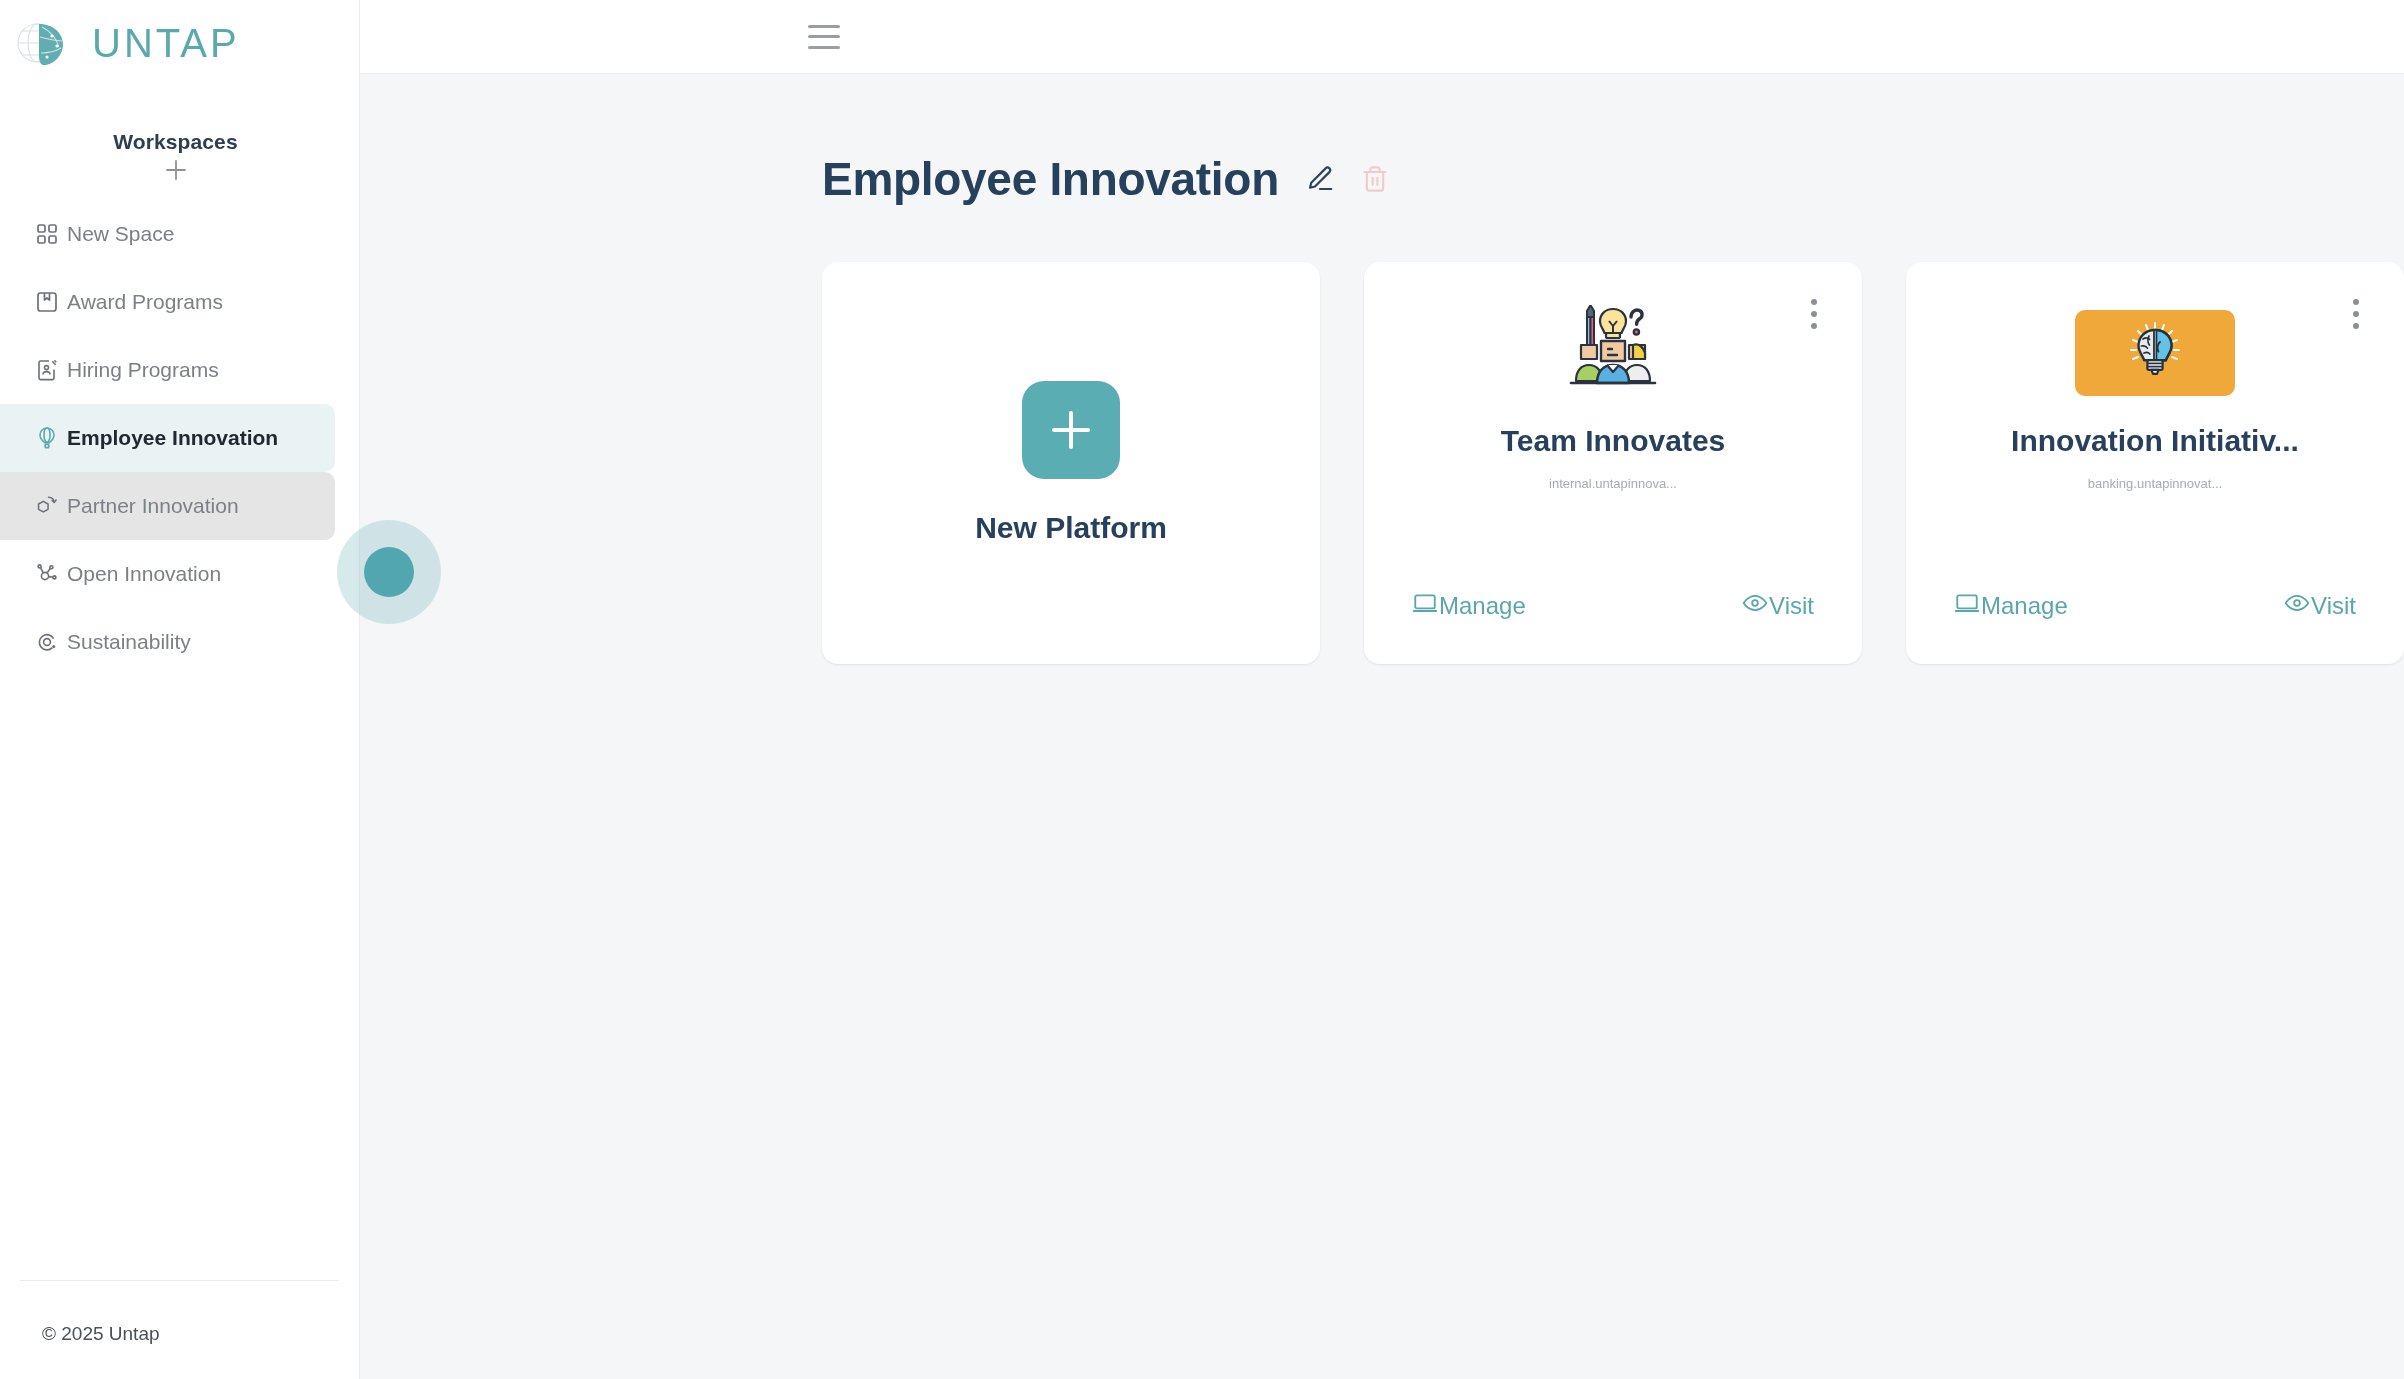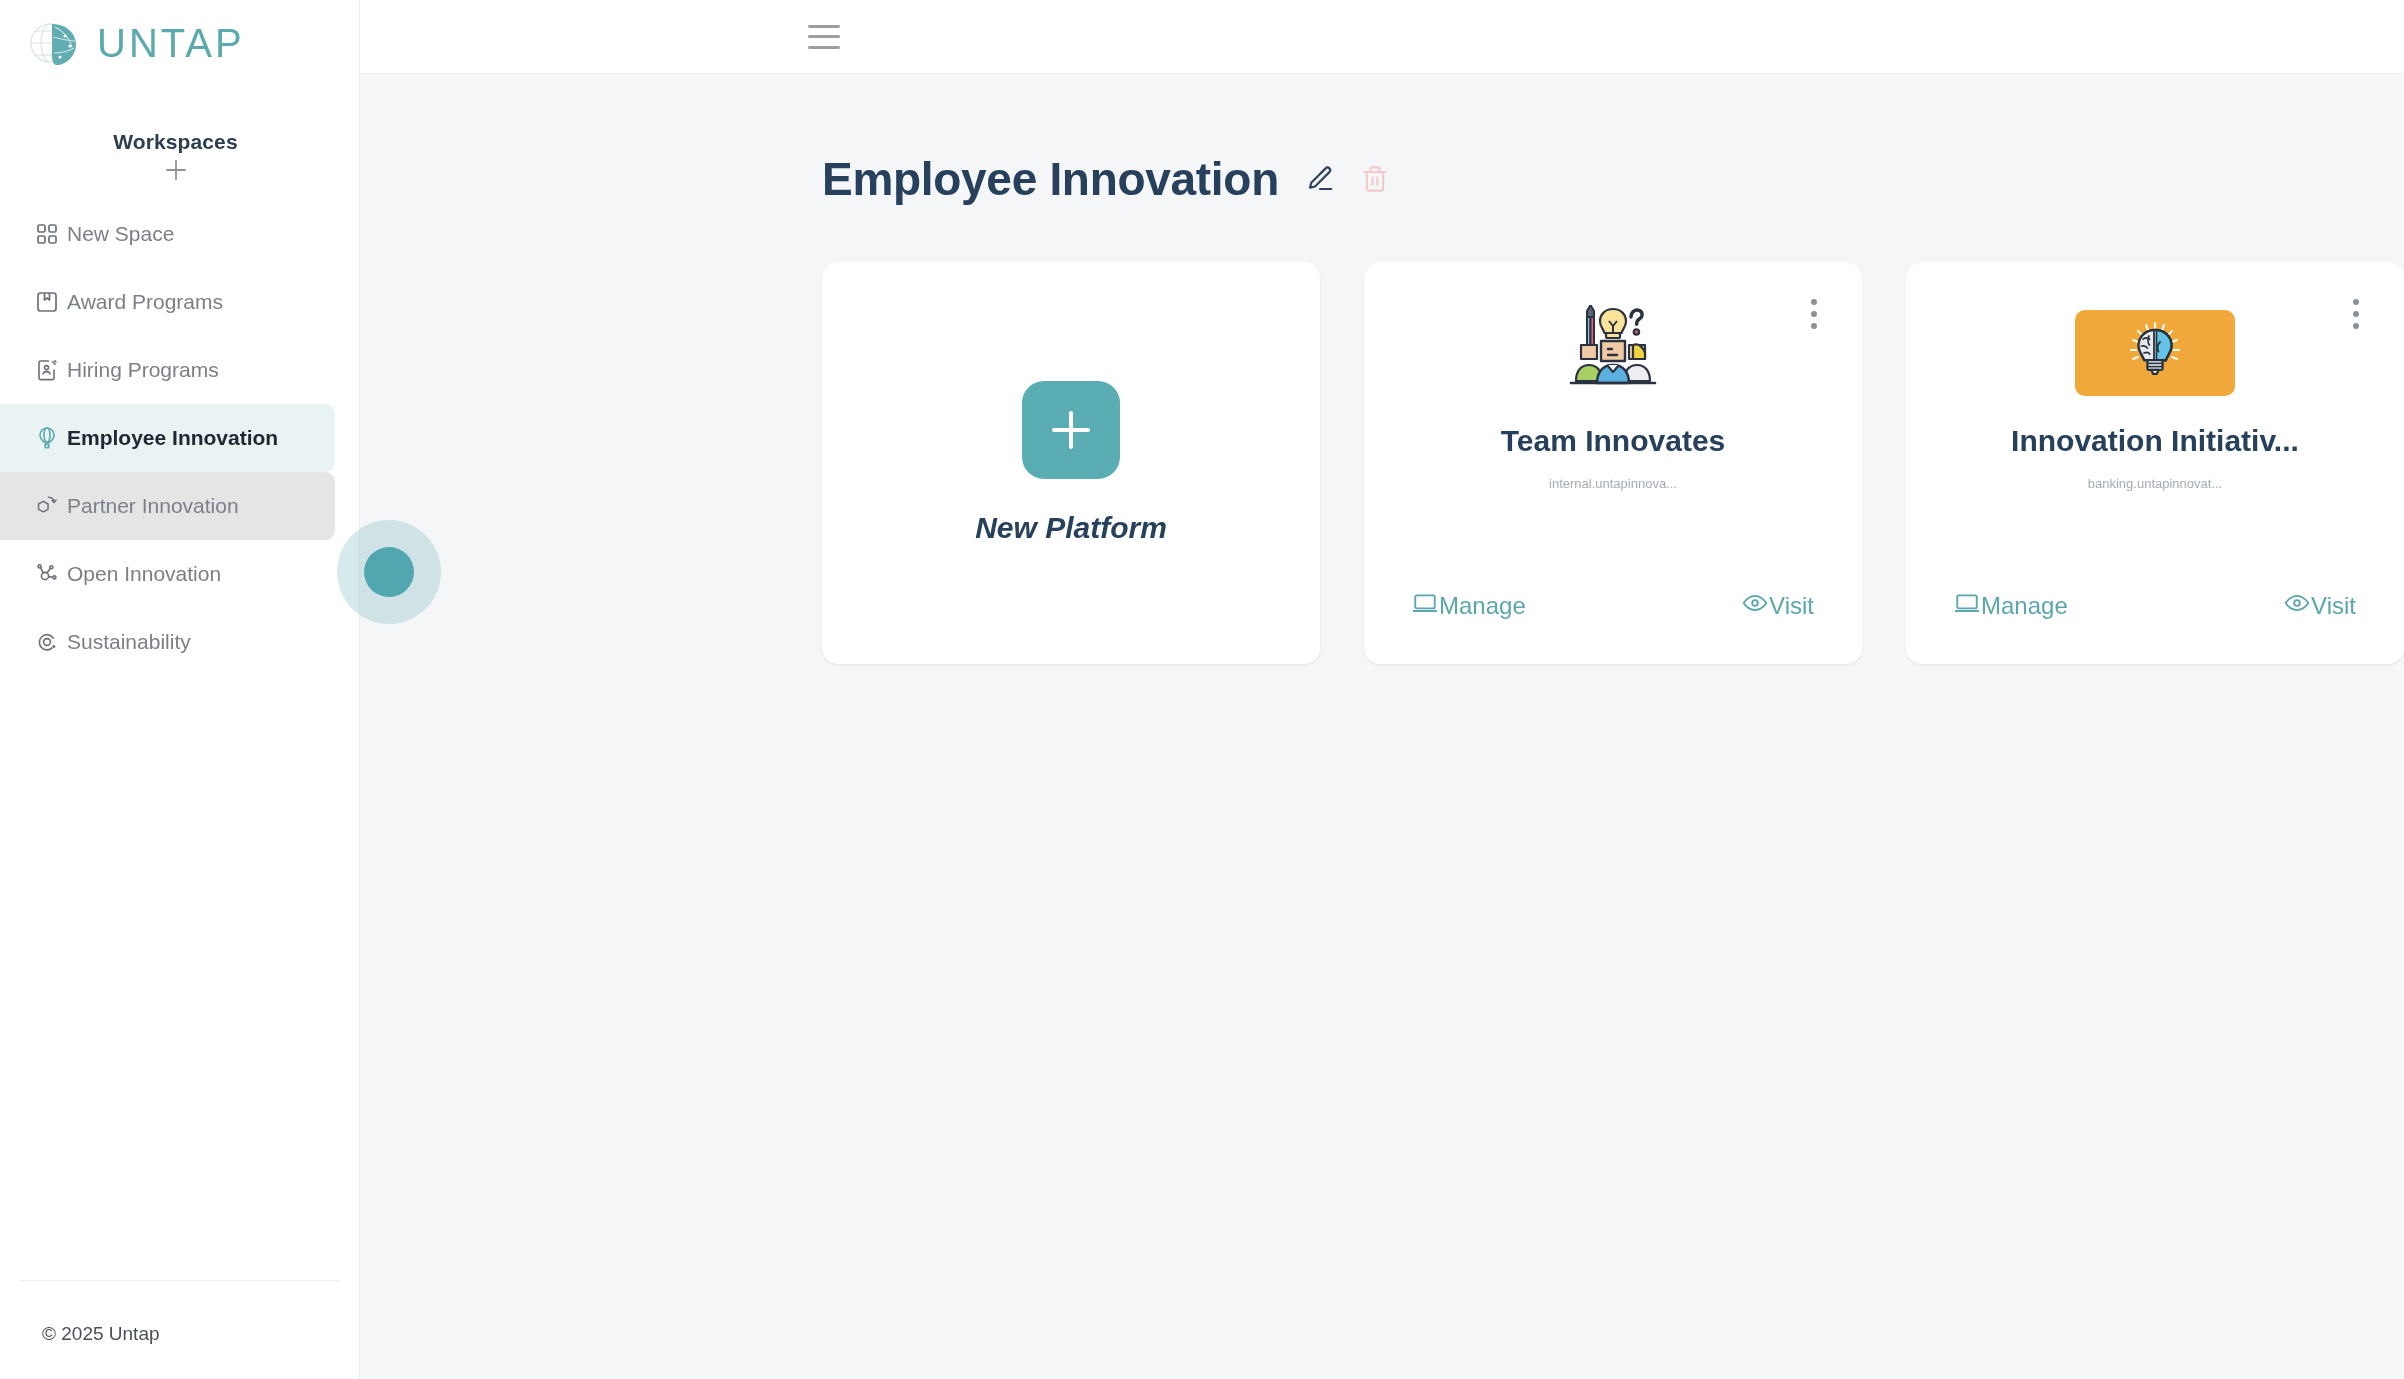--- a/index.html
+++ b/index.html
@@ -24,22 +24,22 @@
     height: 1379px;
     background: #ffffff;
     border-right: 1px solid #eceded;
     position: relative;
     flex: 0 0 360px;
   }
   .logo-row {
     height: 86px;
     display: flex;
     align-items: center;
-    padding-left: 29px;
-    gap: 10px;
+    padding-left: 16px;
+    gap: 18px;
   }
   .logo-mark { width: 58px; height: 56px; flex: 0 0 58px; }
   .logo-word {
     font-size: 40px;
     letter-spacing: 3px;
     color: #5aa9ac;
     font-weight: 400;
     line-height: 1;
   }
 
@@ -157,21 +157,20 @@
     border-radius: 16px;
     position: relative;
     box-shadow: 0 1px 3px rgba(16,24,40,0.05), 0 1px 2px rgba(16,24,40,0.04);
   }
   .card.new {
     display: flex;
     flex-direction: column;
     align-items: center;
     justify-content: center;
     cursor: pointer;
-    font-style: italic;
   }
   .plus-tile {
     width: 98px; height: 98px;
     border-radius: 22px;
     background: #5aadb2;
     display: flex; align-items: center; justify-content: center;
     margin-bottom: 32px;
   }
   .plus-tile::before, .plus-tile::after {
     content: "";

